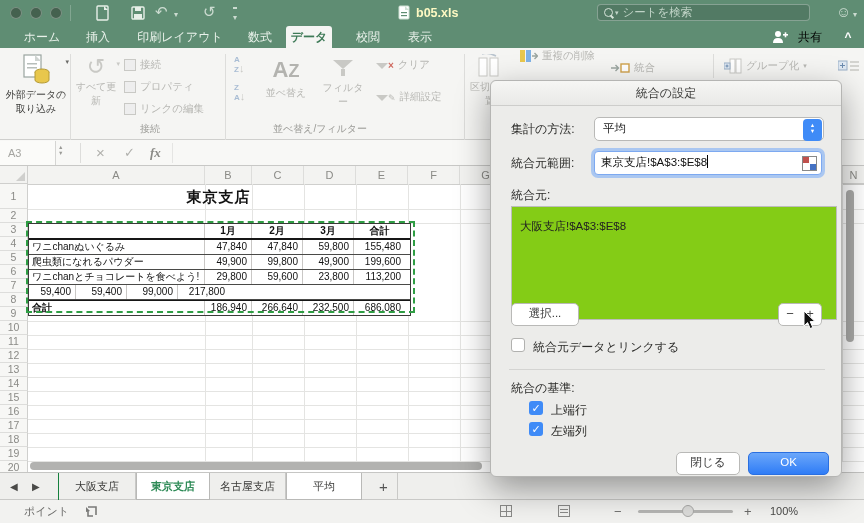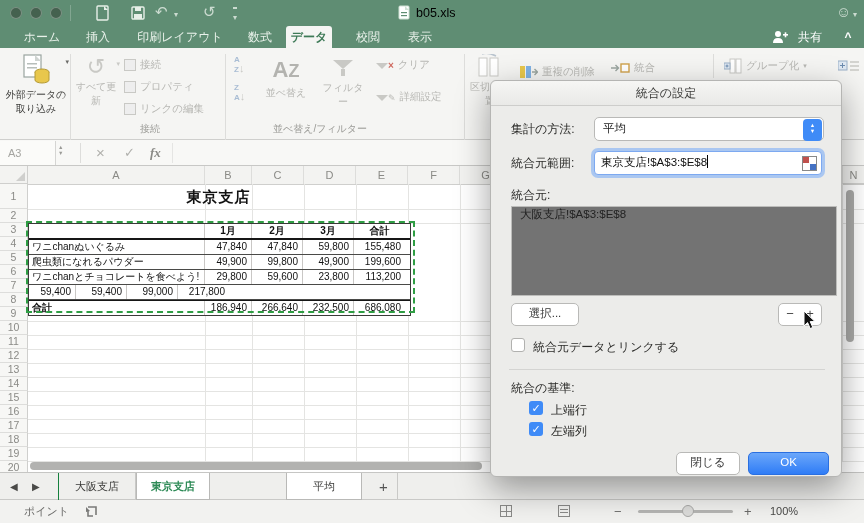--- a/index.html
+++ b/index.html
@@ -5,21 +5,21 @@
   html,body{margin:0;padding:0;background:#888;}
   #app{position:relative;width:864px;height:523px;overflow:hidden;
        font-family:"Liberation Sans","DejaVu Sans",sans-serif;
        background:#fff;-webkit-font-smoothing:antialiased;}
   .ab{position:absolute;box-sizing:border-box;}
   
   .titlebar{left:0;top:0;width:864px;height:26px;background:#5f8d73;}
   .light{width:12px;height:12px;border-radius:50%;background:#45614f;
          box-shadow:inset 0 0 0 1px rgba(255,255,255,.30);}
   .tb-ico{color:#e7efe8;opacity:.8;font-size:13px;line-height:16px;text-align:center;}
-  .tb-title{color:#000000;font-weight:normal;font-size:12.5px;line-height:26px;}
+  .tb-title{color:#fef9c3;font-weight:bold;font-size:12.5px;line-height:26px;}
   .searchbox{background:rgba(0,0,0,.13);border:1px solid rgba(255,255,255,.30);
              border-radius:4px;display:flex;align-items:center;padding:0 6px;color:#c3d6c9;}
   .mag{width:7px;height:7px;border:1.5px solid #d7e4da;border-radius:50%;position:relative;}
   .mag::after{content:"";position:absolute;width:1.5px;height:4px;background:#d7e4da;
               left:6px;top:6px;transform:rotate(-45deg);}
   
   .tabrow{left:0;top:26px;width:864px;height:22px;background:#5f8d73;}
   .rtab{position:absolute;top:0;height:22px;line-height:22px;font-size:12px;color:#e9f1ea;text-align:center;}
   .rtab.active{background:#f5f5f3;color:#3e7a57;border-radius:3px 3px 0 0;font-weight:bold;}
   
@@ -99,21 +99,21 @@
   .dropdown{position:absolute;height:22px;background:#fff;border:1px solid #b9b9b7;border-radius:5px;
             font-size:11.5px;color:#222;line-height:20px;padding-left:8px;}
   .stepper{position:absolute;right:1px;top:1px;width:19px;height:18px;background:#3f8bf7;border-radius:4px;
            color:#fff;font-size:5.5px;line-height:5.5px;text-align:center;padding-top:4px;box-sizing:content-box;}
   .inputbox{position:absolute;height:22px;background:#fff;border:1px solid #7da9f0;border-radius:4px;
             box-shadow:0 0 0 3px rgba(90,155,250,.45);font-size:11.5px;color:#111;line-height:20px;padding-left:6px;}
   .caret{display:inline-block;width:1px;height:13px;background:#000;vertical-align:-2px;}
   .rangepick{position:absolute;right:4px;top:4px;width:13px;height:13px;border:1px solid #888;background:
      linear-gradient(#c0504d,#c0504d) 0 0/6px 6px no-repeat,
      linear-gradient(#4472c4,#4472c4) 7px 7px/6px 6px no-repeat,#fff;}
-  .listbox{position:absolute;background:#737373;border:1px solid #bdbdbb;font-size:11.5px;color:#222;padding:0 8px;}
+  .listbox{position:absolute;background:#84cc16;border:1px solid #bdbdbb;font-size:11.5px;color:#222;padding:12px 8px;}
   .btn{position:absolute;background:#fff;border:1px solid #b9b9b7;border-radius:5px;font-size:11.5px;
        color:#333;text-align:center;}
   .btn.blue{background:linear-gradient(#6ba7fa,#2f7cf6);border-color:#2a6fe0;color:#fff;}
   .cb{position:absolute;width:14px;height:14px;border-radius:3px;box-sizing:border-box;}
   .cb.off{background:#fff;border:1px solid #b1b1af;}
   .cb.on{background:#3f8bf7;color:#fff;font-size:11px;line-height:14px;text-align:center;font-weight:bold;}
   .hrule{position:absolute;height:1px;background:#d4d4d2;}
   .pm{position:absolute;top:222px;width:22px;height:21px;background:#fff;border:1px solid #b9b9b7;
       font-size:13px;color:#444;text-align:center;line-height:19px;}
 </style>
@@ -146,41 +146,46 @@
     <div class="ab tb-ico" style="left:233px;top:7px;font-size:8px;border-top:2px solid #e7efe8;padding-top:1px">▾</div>
     <div class="ab" style="left:398px;top:5px">
       <svg width="13" height="16">
           <rect x="1" y="1" width="10" height="13" rx="1" fill="#fff" stroke="#cfe0d4" stroke-width="1"></rect>
           <path d="M7 1 L11 5 L7 5 Z" fill="#cfe0d4"></path>
           <rect x="3" y="7" width="6" height="1.2" fill="#5f8d73"></rect>
           <rect x="3" y="10" width="6" height="1.2" fill="#5f8d73"></rect>
         </svg>
     </div>
     <div class="ab tb-title" style="left:416px;top:0">b05.xls</div>
+    <div class="ab searchbox" style="left:597px;top:4px;width:213px;height:17px">
+      <span class="mag"></span>
+      <span style="font-size:7px;margin:0 4px 0 2px">▾</span>
+      <span style="font-size:11.5px">シートを検索</span>
+    </div>
     <div class="ab tb-ico" style="left:836px;top:4px;font-size:15px">☺</div>
     <div class="ab tb-ico" style="left:853px;top:7px;font-size:8px">▾</div>
   </div>
 
   <div class="ab tabrow">
     <div class="rtab" style="left:14px;width:56px">ホーム</div>
     <div class="rtab" style="left:76px;width:44px">挿入</div>
     <div class="rtab" style="left:128px;width:104px">印刷レイアウト</div>
     <div class="rtab" style="left:238px;width:44px">数式</div>
     <div class="rtab active" style="left:286px;width:46px">データ</div>
     <div class="rtab" style="left:346px;width:44px">校閲</div>
     <div class="rtab" style="left:398px;width:44px">表示</div>
     <div class="ab" style="left:772px;top:4px">
       <svg width="16" height="14">
           <circle cx="6" cy="4" r="3" fill="#fff"></circle>
           <path d="M1 13 Q1 8 6 8 Q11 8 11 13 Z" fill="#fff"></path>
           <rect x="11" y="4" width="5" height="1.6" fill="#fff"></rect>
           <rect x="12.7" y="2.3" width="1.6" height="5" fill="#fff"></rect>
         </svg>
     </div>
-    <div class="rtab" style="left:790px;width:40px;color:#ffffff">共有</div>
+    <div class="rtab" style="left:790px;width:40px;color:#000000">共有</div>
     <div class="rtab" style="left:838px;width:20px;color:#fff;font-weight:bold">^</div>
   </div>
 
   <div class="ab ribbon">
 
     <div class="rbtn-big on" style="left:5px;top:6px;width:62px">
       <svg width="30" height="32">
           <rect x="3" y="1" width="17" height="22" fill="#fff" stroke="#9aa5a0" stroke-width="1.2"></rect>
           <path d="M14 1 L20 7 L14 7 Z" fill="#cfd4d1"></path>
           <rect x="6" y="9" width="10" height="1.5" fill="#b7beba"></rect>
@@ -242,21 +247,21 @@
     <div class="gdiv" style="left:464px"></div>
 
     <div class="rbtn-big" style="left:468px;top:6px;width:44px">
       <svg width="24" height="24">
           <rect x="1" y="4" width="8" height="18" fill="#fff" stroke="#c9c9c5"></rect>
           <rect x="12" y="4" width="8" height="18" fill="#fff" stroke="#c9c9c5"></rect>
           <path d="M4 0 q6 -2 14 2" stroke="#b9c4ce" fill="none" stroke-width="1.5"></path>
         </svg>
       <div>区切り位置</div>
     </div>
-    <div class="rsmall" style="left:520px;top:16px">
+    <div class="rsmall" style="left:520px;top:0">
       <svg width="18" height="16">
           <rect x="0" y="2" width="5" height="12" fill="#e8c74c"></rect>
           <rect x="6" y="2" width="5" height="12" fill="#7fb2e5"></rect>
           <path d="M12 8 h5 M14.5 5 l3 3 l-3 3" stroke="#9aa5a0" fill="none" stroke-width="1.4"></path>
         </svg>
       <span>重複の削除</span>
     </div>
     <div class="rsmall" style="left:610px;top:12px">
       <svg width="20" height="16">
           <path d="M1 8 h7 M5.5 5 l3 3 l-3 3" stroke="#9aa5a0" fill="none" stroke-width="1.4"></path>
@@ -403,20 +408,21 @@
     <div class="vscroll"></div>
     <div class="hscroll"></div>
 
   </div>
 
   <div class="ab tabbar">
     <div class="ab" style="left:10px;top:8px;font-size:10px;color:#4a4a48">◀</div>
     <div class="ab" style="left:32px;top:8px;font-size:10px;color:#4a4a48">▶</div>
     <div class="stab" style="left:58px;width:78px;border-left:1px solid #15803d">大阪支店</div>
     <div class="stab white activegreen" style="left:136px;width:74px">東京支店</div>
+    <div class="stab" style="left:210px;width:76px">名古屋支店</div>
     <div class="stab white" style="left:286px;width:76px">平均</div>
     <div class="stab" style="left:370px;width:28px;font-size:15px;color:#555;border-right:1px solid #c9c9c7">+</div>
   </div>
 
   <div class="ab statusbar">
     <div class="ab sb-txt" style="left:24px;top:0">ポイント</div>
     <div class="ab" style="left:84px;top:5px">
       <svg width="14" height="14">
           <path d="M4 2 h8 v8" fill="none" stroke="#7a7a78" stroke-width="1.6"></path>
           <path d="M4 6 v5 h5" fill="none" stroke="#7a7a78" stroke-width="1.6"></path>

